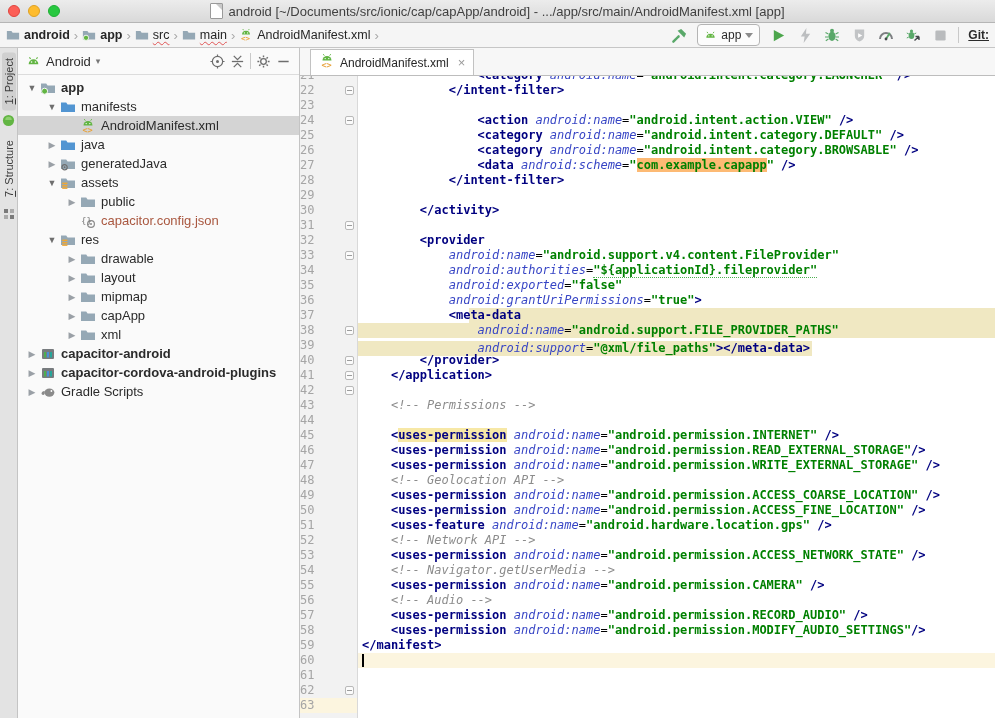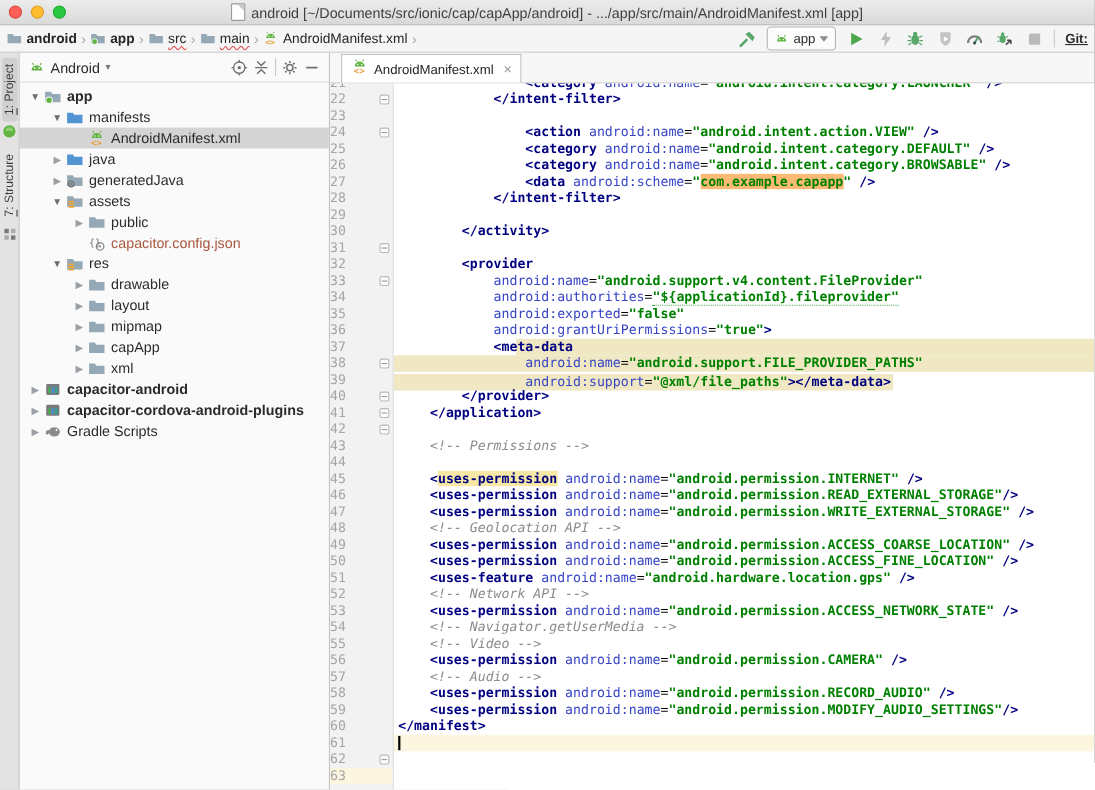--- a/index.html
+++ b/index.html
@@ -67,21 +67,21 @@
   .fold:after{content:"";position:absolute;left:1px;right:1px;top:3px;height:1px;background:#9c9c9c;}
   #codewrap{flex:1;overflow:hidden;position:relative;background:#fff;}
   .cl{height:15px;position:relative;}
   .cl pre{margin:0;padding:0 0 0 4px;font:12px "DejaVu Sans Mono",monospace;line-height:15px;color:#000;position:relative;z-index:1;display:block;white-space:pre;}
   .cl.sel-full{background:#f0e8c2;}
   .cl.caret-line{background:#fcf5df;}
   .cl .selbar{position:absolute;top:0;bottom:0;right:0;background:#f0e8c2;z-index:0;}
   .cl pre.sel-text{display:inline-block;background:#f0e8c2;padding-right:2px;}
   .caret{position:absolute;left:4px;top:1px;width:2px;height:13px;background:#000;z-index:2;}
   .tag{color:#000080;font-weight:bold;}
-  .attr{color:#3745c5;}
+  .attr{color:#3745c5;font-style:italic;}
   .str{color:#008000;font-weight:bold;}
   .cmt{color:#8c8c8c;font-style:italic;}
   .frag-green{background:#fdba74;}
   .word-hl{background:#f7e8a6;}
   .inject{border-bottom:1px dotted #4caf50;}
 </style>
 </head>
 <body>
 
 <div id="win">
@@ -700,23 +700,20 @@
               <div class="cl">
                 <pre>    <span class="cmt">&lt;!-- Network API --&gt;</span></pre>
               </div>
               <div class="cl">
                 <pre>    <span class="tag">&lt;uses-permission</span> <span class="attr">android:name</span>=<span class="str">"android.permission.ACCESS_NETWORK_STATE"</span> <span class="tag">/&gt;</span></pre>
               </div>
               <div class="cl">
                 <pre>    <span class="cmt">&lt;!-- Navigator.getUserMedia --&gt;</span></pre>
               </div>
               <div class="cl">
-                <pre>    <span class="cmt">&lt;!-- Video --&gt;</span></pre>
-              </div>
-              <div class="cl">
                 <pre>    <span class="tag">&lt;uses-permission</span> <span class="attr">android:name</span>=<span class="str">"android.permission.CAMERA"</span> <span class="tag">/&gt;</span></pre>
               </div>
               <div class="cl">
                 <pre>    <span class="cmt">&lt;!-- Audio --&gt;</span></pre>
               </div>
               <div class="cl">
                 <pre>    <span class="tag">&lt;uses-permission</span> <span class="attr">android:name</span>=<span class="str">"android.permission.RECORD_AUDIO"</span> <span class="tag">/&gt;</span></pre>
               </div>
               <div class="cl">
                 <pre>    <span class="tag">&lt;uses-permission</span> <span class="attr">android:name</span>=<span class="str">"android.permission.MODIFY_AUDIO_SETTINGS"</span><span class="tag">/&gt;</span></pre>

